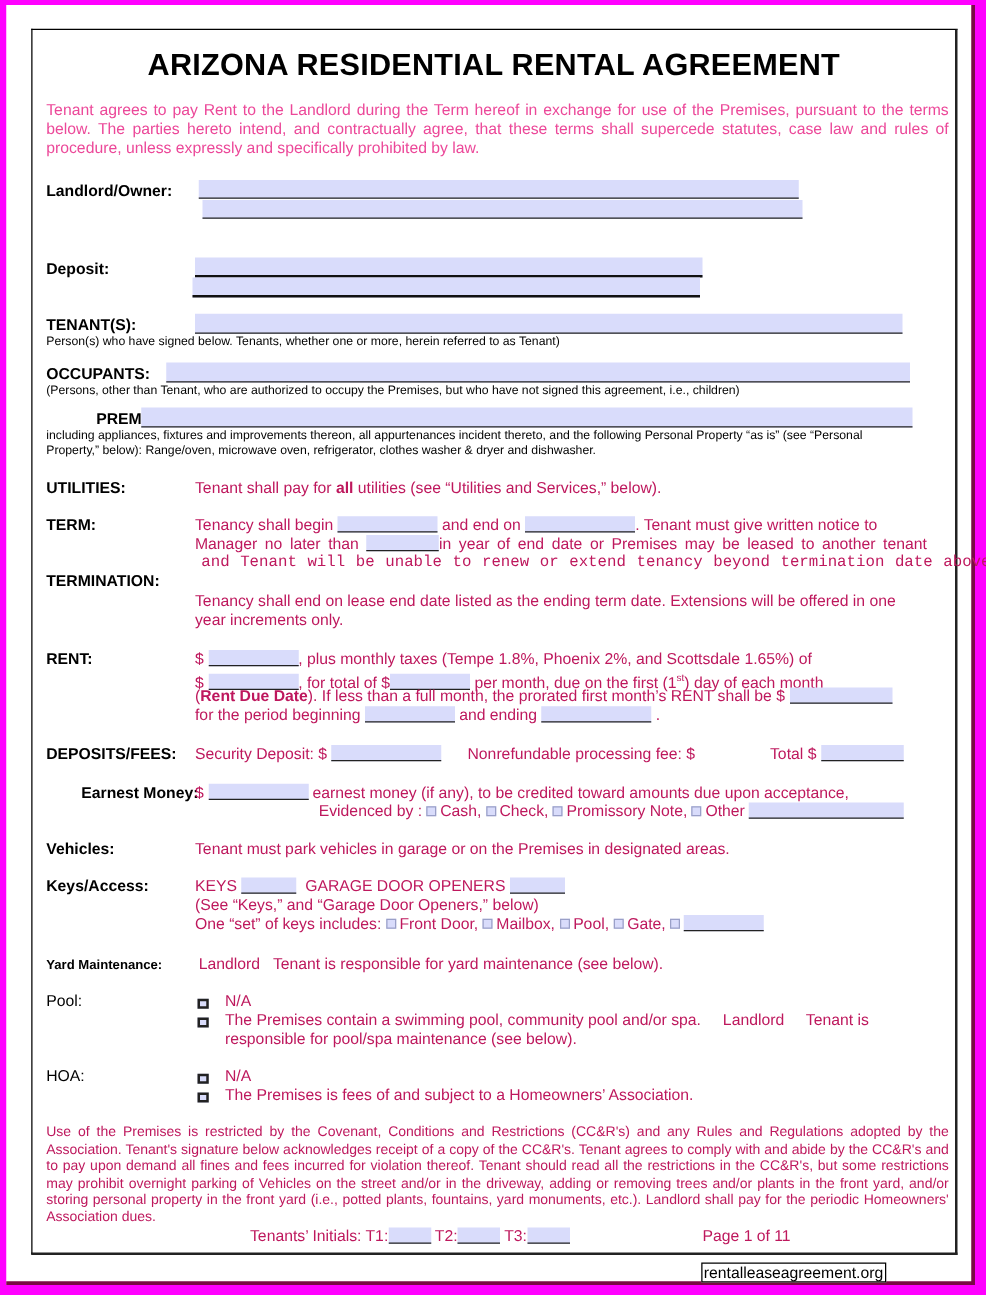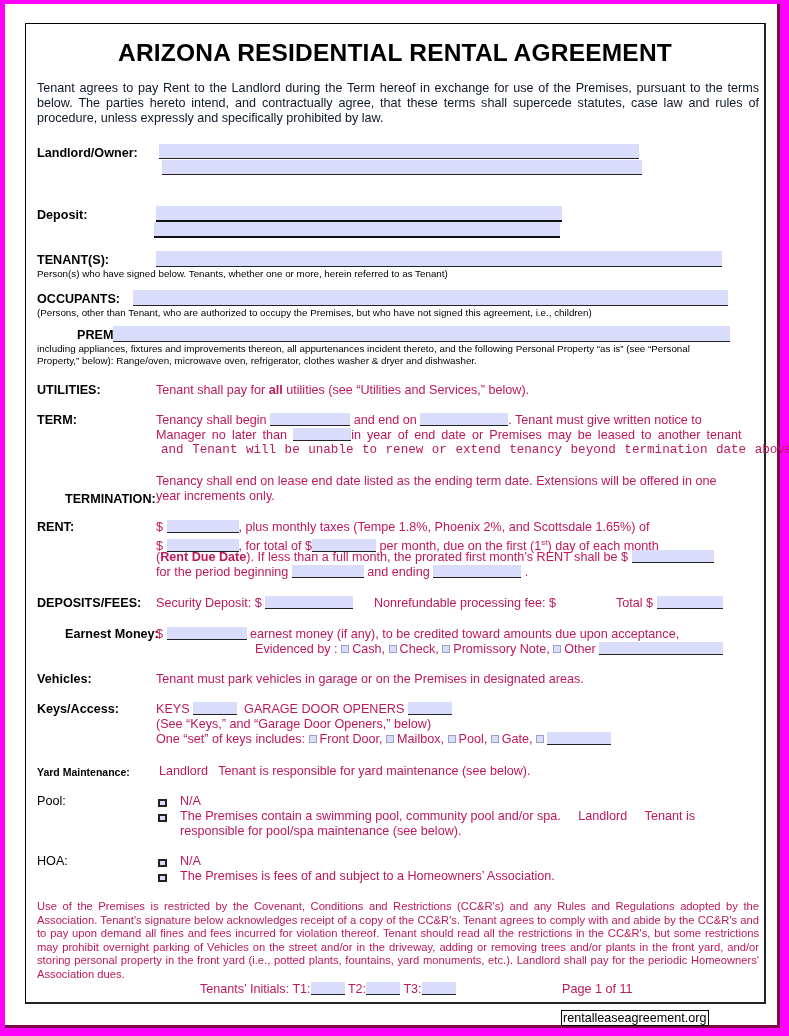--- a/index.html
+++ b/index.html
@@ -17,21 +17,21 @@
     position:absolute; left:20px; top:19px; width:741px; height:981px;
     border:1px solid #000; border-right:2px solid #222; border-bottom:2px solid #222;
     box-sizing:border-box; background:#fff;
   }
   .title {
     position:absolute; left:0; right:0; top:15px; text-align:center;
     font-weight:bold; font-size:24.5px; color:#000; letter-spacing:0.2px;
   }
   .intro {
     position:absolute; left:11px; top:57px; width:722px;
-    font-size:12.6px; line-height:15px; color:#0f172a;
+    font-size:12.6px; line-height:15px; color:#ec4899;
   }
   .lbl { position:absolute; font-weight:bold; font-size:12.6px; color:#000; }
   .lbl.small { font-size:10.5px; }
   .txt { position:absolute; font-size:12.6px; color:#be185d; white-space:nowrap; line-height:15px; }
   .note { position:absolute; font-size:9.8px; color:#000; white-space:nowrap; line-height:12px; }
   .fld {
     position:absolute; background:#d9dcfb; border-bottom:1px solid #222;
     box-sizing:border-box;
   }
   .fld.thick { border-bottom:2px solid #111; }
@@ -93,21 +93,21 @@
     <span class="inl" style="width:80px;"></span>
     <span>and end on</span>
     <span class="inl" style="width:88px;"></span><span>.  Tenant must give written notice to</span>
   </div>
   <div class="txt" style="left:130px;top:404px;word-spacing:2.6px;">
     <span>Manager no later than</span>
     <span class="inl" style="width:58px;"></span><span>in year of end date or Premises may be leased to another tenant</span>
   </div>
   <div class="txt" style="left:135px;top:419px;word-spacing:0.9px;font-family:Liberation Mono, monospace;">and Tenant will be unable to renew or extend tenancy beyond termination date above.</div>
 
-  <div class="lbl" style="left:11px;top:468px;margin-left:28px;">TERMINATION:</div>
+  <div class="lbl" style="left:11px;top:434px;">TERMINATION:</div>
   <div class="txt" style="left:130px;top:450px;">Tenancy shall end on lease end date listed as the ending term date.  Extensions will be offered in one</div>
   <div class="txt" style="left:130px;top:465px;text-align:right;">year increments only.</div>
 
   <div class="lbl" style="left:11px;top:496px;">RENT:</div>
   <div class="txt" style="left:130px;top:496px;">
     <span>$</span>
     <span class="inl" style="width:72px;"></span><span>, plus monthly taxes (Tempe 1.8%, Phoenix 2%, and Scottsdale 1.65%) of</span>
   </div>
   <div class="txt" style="left:130px;top:511px;">
     <span>$</span>

